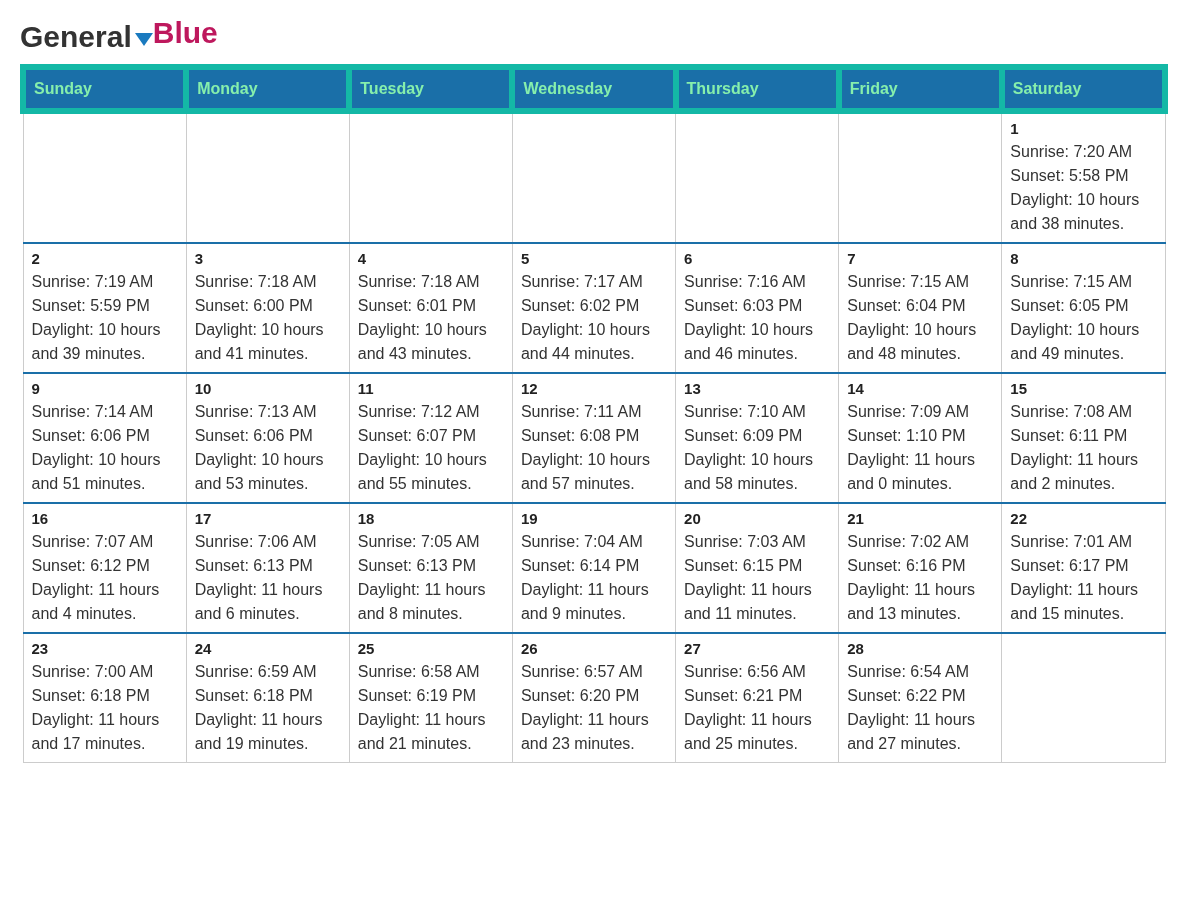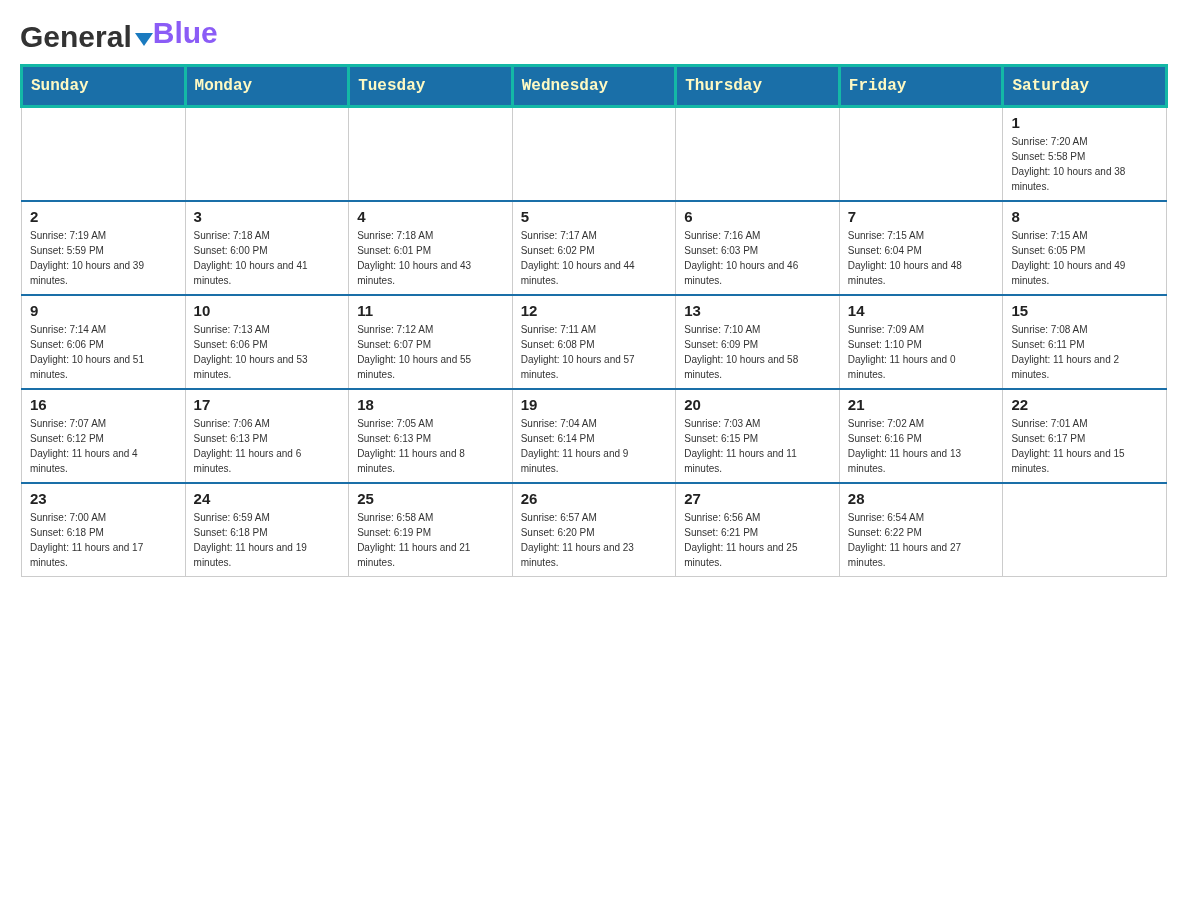--- a/index.html
+++ b/index.html
@@ -36,27 +36,26 @@
       color: #444;
       margin-top: 4px;
     }
     .calendar {
       width: 100%;
       border-collapse: collapse;
       margin-top: 10px;
     }
     .calendar thead tr th {
       background-color: #1a6fa8;
-      color: #fef9c3;
+      color: #86efac;
       font-size: 16px;
       font-weight: bold;
       padding: 10px 8px;
       text-align: left;
-      border: 3px solid #14b8a6;
-      font-family: Liberation Mono, monospace;
+      border: 6px solid #14b8a6;
     }
     .calendar tbody tr td {
       vertical-align: top;
       border: 1px solid #ccc;
       border-top: 2px solid #1a6fa8;
       padding: 6px 8px;
       width: 14.28%;
       min-height: 110px;
       font-size: 12.5px;
       color: #333;
@@ -66,33 +65,33 @@
       border-top: 2px solid #1a6fa8;
     }
     .day-number {
       font-size: 15px;
       font-weight: bold;
       display: block;
       margin-bottom: 3px;
       color: #222;
     }
     .day-info {
-      font-size: 10px;
+      font-size: 16px;
       color: #333;
       line-height: 1.5;
     }
     .logo-general {
       font-size: 30px;
       font-weight: bold;
       color: #333;
     }
     .logo-row2 {
       font-size: 30px;
       font-weight: bold;
-      color: #8b5cf6;
+      color: #be185d;
       margin-top: -4px;
     }
   </style>
 </head>
 <body>
 
 <div class="header">
   <div class="logo">
     <div>
       <span class="logo-general">General</span><span style="display:inline-block; width:0; height:0; border-left:9px solid transparent; border-right:9px solid transparent; border-top:13px solid #1a7abf; margin-left:3px; vertical-align:middle; position:relative; top:-3px;"></span>

